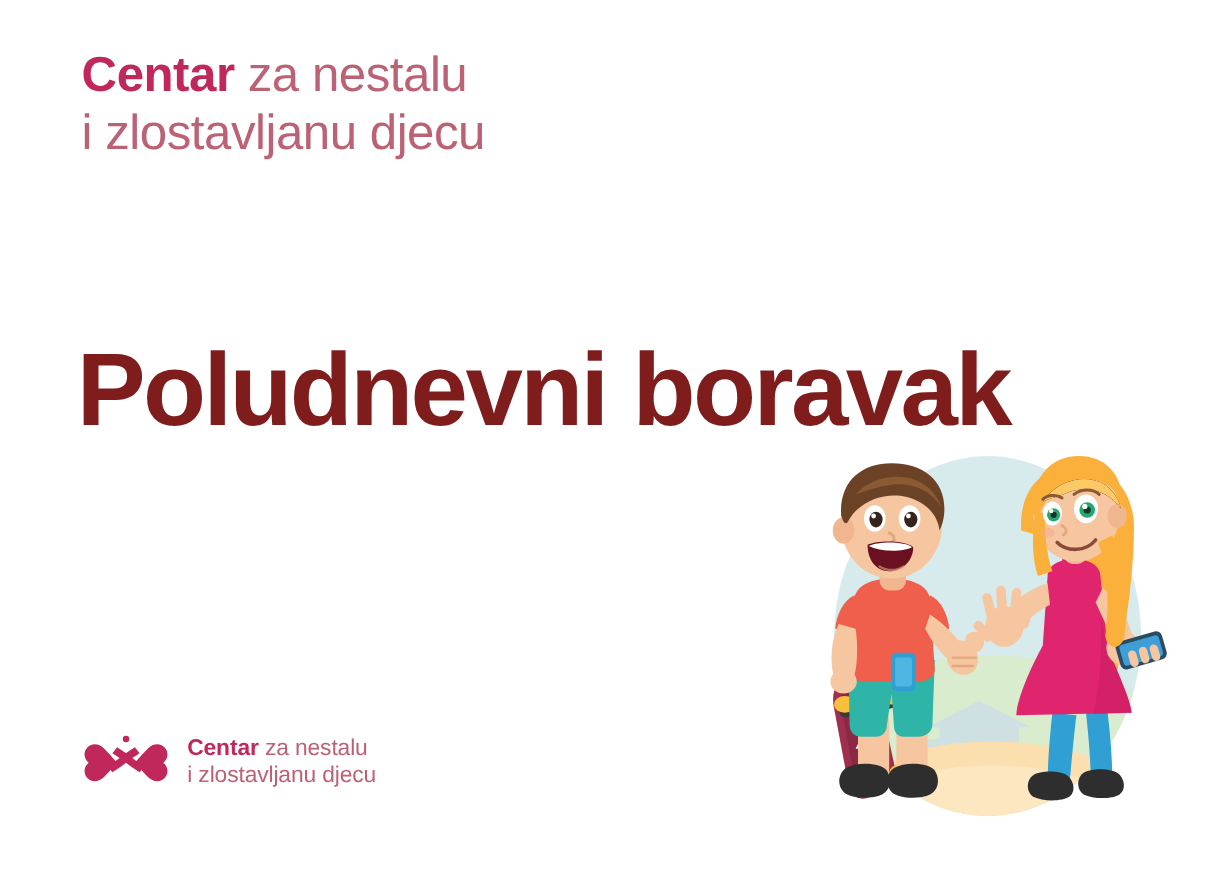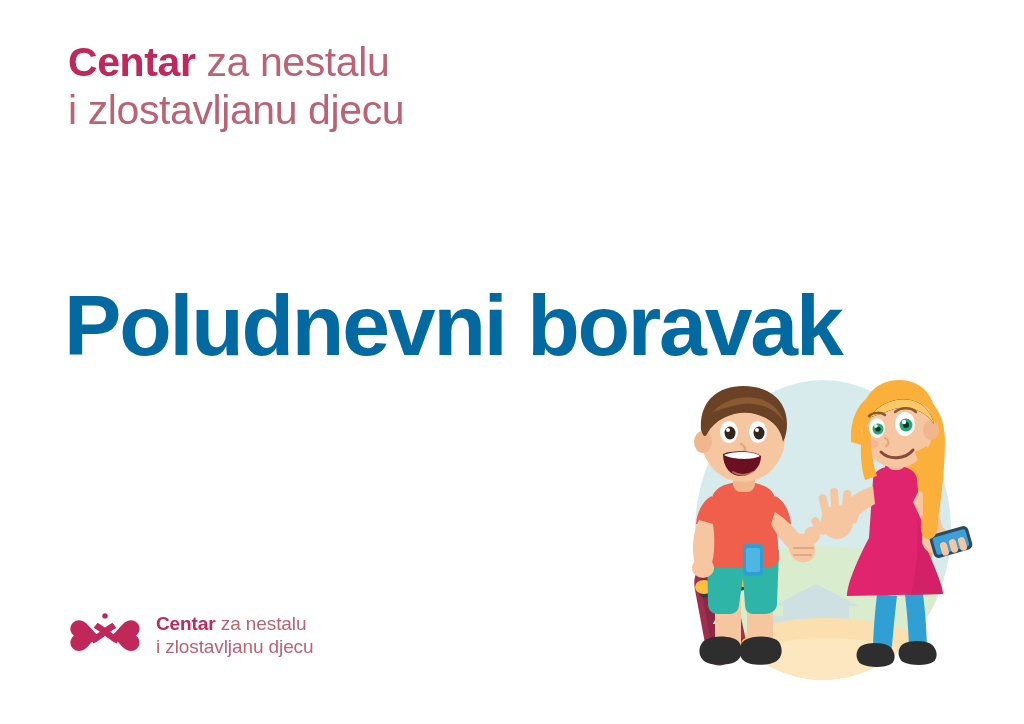--- a/index.html
+++ b/index.html
@@ -37,21 +37,21 @@
     color: #bb6275;
   }
 
   
   .main-title {
     position: absolute;
     left: 64px;
     top: 222px;
     font-size: 86px;
     font-weight: 700;
-    color: #0369a1;
+    color: #7f1d1d;
     letter-spacing: -2.2px;
     white-space: nowrap;
     line-height: 1.05;
   }
 
   
   .footer-logo {
     position: absolute;
     left: 68px;
     top: 608px;

